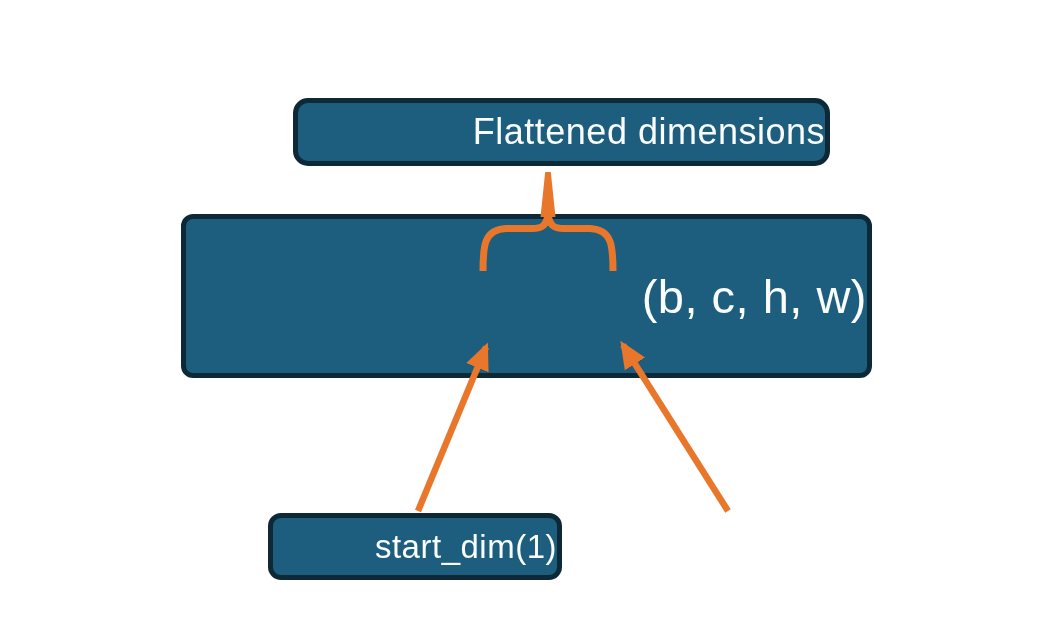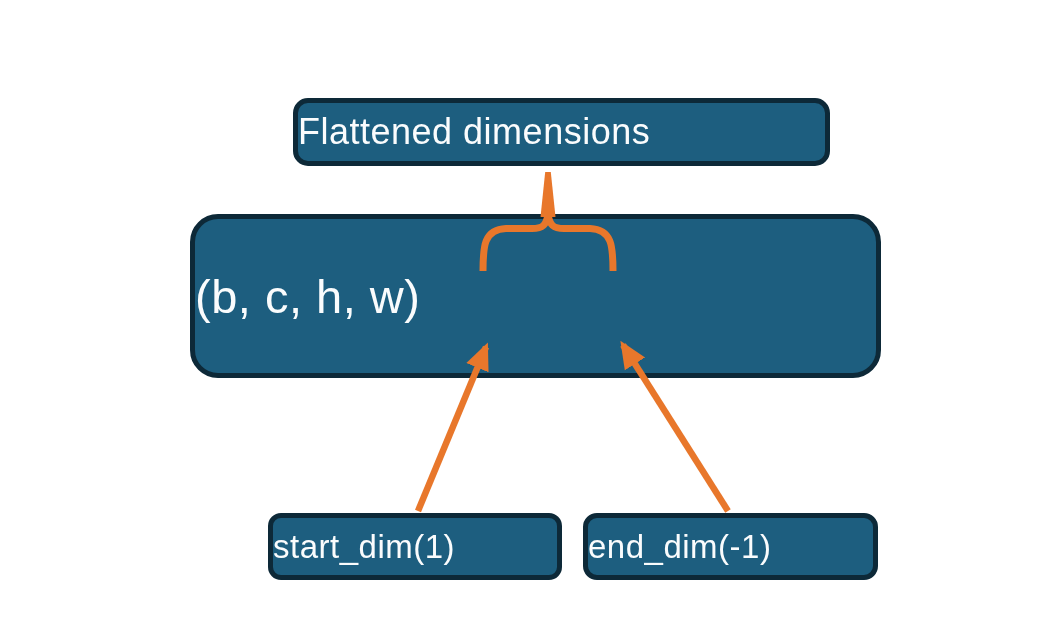--- a/index.html
+++ b/index.html
@@ -16,35 +16,35 @@
     overflow: hidden;
   }
   .node {
     position: absolute;
     box-sizing: border-box;
     background: var(--node_fill, #1d5e7f);
     border: 5px solid var(--node_border, #0d2938);
     color: var(--node_text, #fafcfd);
     display: flex;
     align-items: center;
-    justify-content: flex-start;
+    justify-content: flex-end;
     text-align: center;
     line-height: 1;
     letter-spacing: 0.5px;
   }
   #node-flattened {
     left: 293px; top: 98px;
     width: 537px; height: 68px;
     border-radius: 15px;
     font-size: 36px;
   }
   #node-tensor {
-    left: 190px; top: 214px;
+    left: 181px; top: 214px;
     width: 691px; height: 164px;
-    border-radius: 28px;
+    border-radius: 12px;
     font-size: 47px;
   }
   #node-start-dim {
     left: 268px; top: 513px;
     width: 294px; height: 67px;
     border-radius: 13px;
     font-size: 33px;
   }
   #node-end-dim {
     left: 583px; top: 513px;
@@ -77,23 +77,20 @@
   </div>
 
   <div class="node" id="node-tensor">
     <span>(b, c, h, w)</span>
   </div>
 
   <div class="node" id="node-start-dim">
     <span>start_dim(1)</span>
   </div>
 
-  <div class="node" id="node-end-dim">
-    <span>end_dim(-1)</span>
-  </div>
 
   <svg id="connector-layer" viewBox="0 0 1038 632" xmlns="http://www.w3.org/2000/svg">
     <defs>
       <marker id="arrowhead" viewBox="0 0 10 10" refX="8.2" refY="5" markerWidth="4.2" markerHeight="4.2" orient="auto-start-reverse">
         <path d="M 0 0.6 L 10 5 L 0 9.4 z" class="orange-fill"></path>
       </marker>
     </defs>
 
     <path class="orange-stroke" stroke-width="7" stroke-linecap="butt" d="M 483 271
              C 483 246 484 229.5 506 228.5

